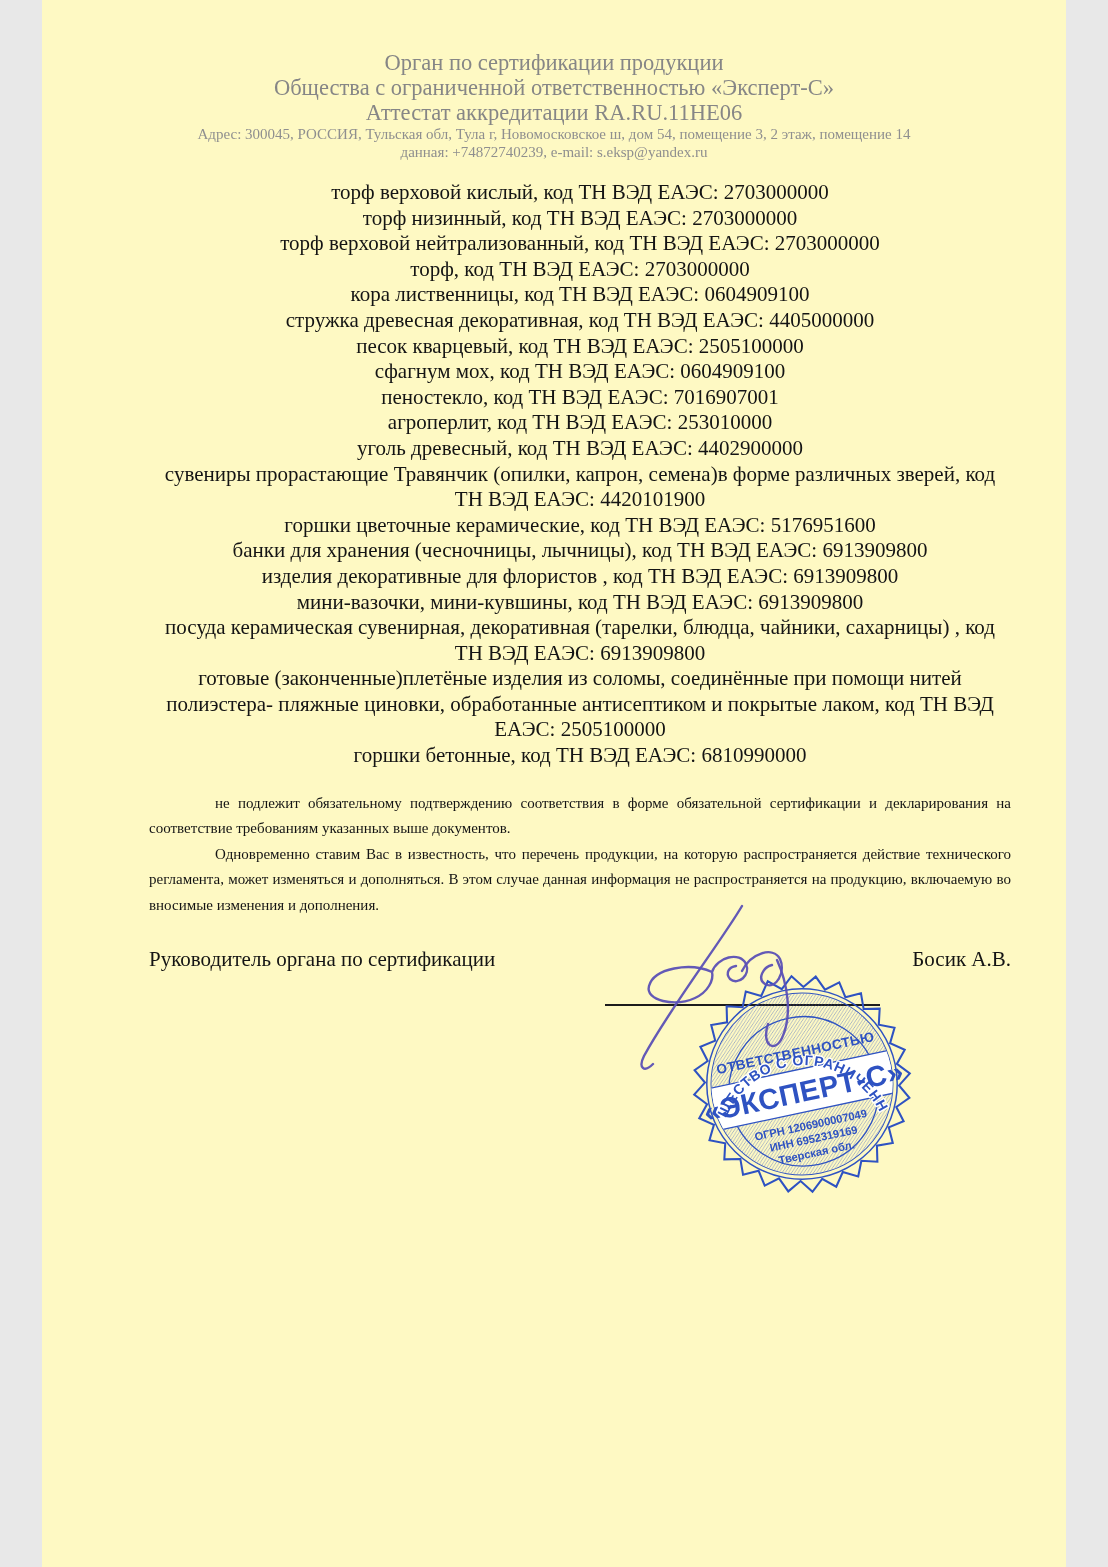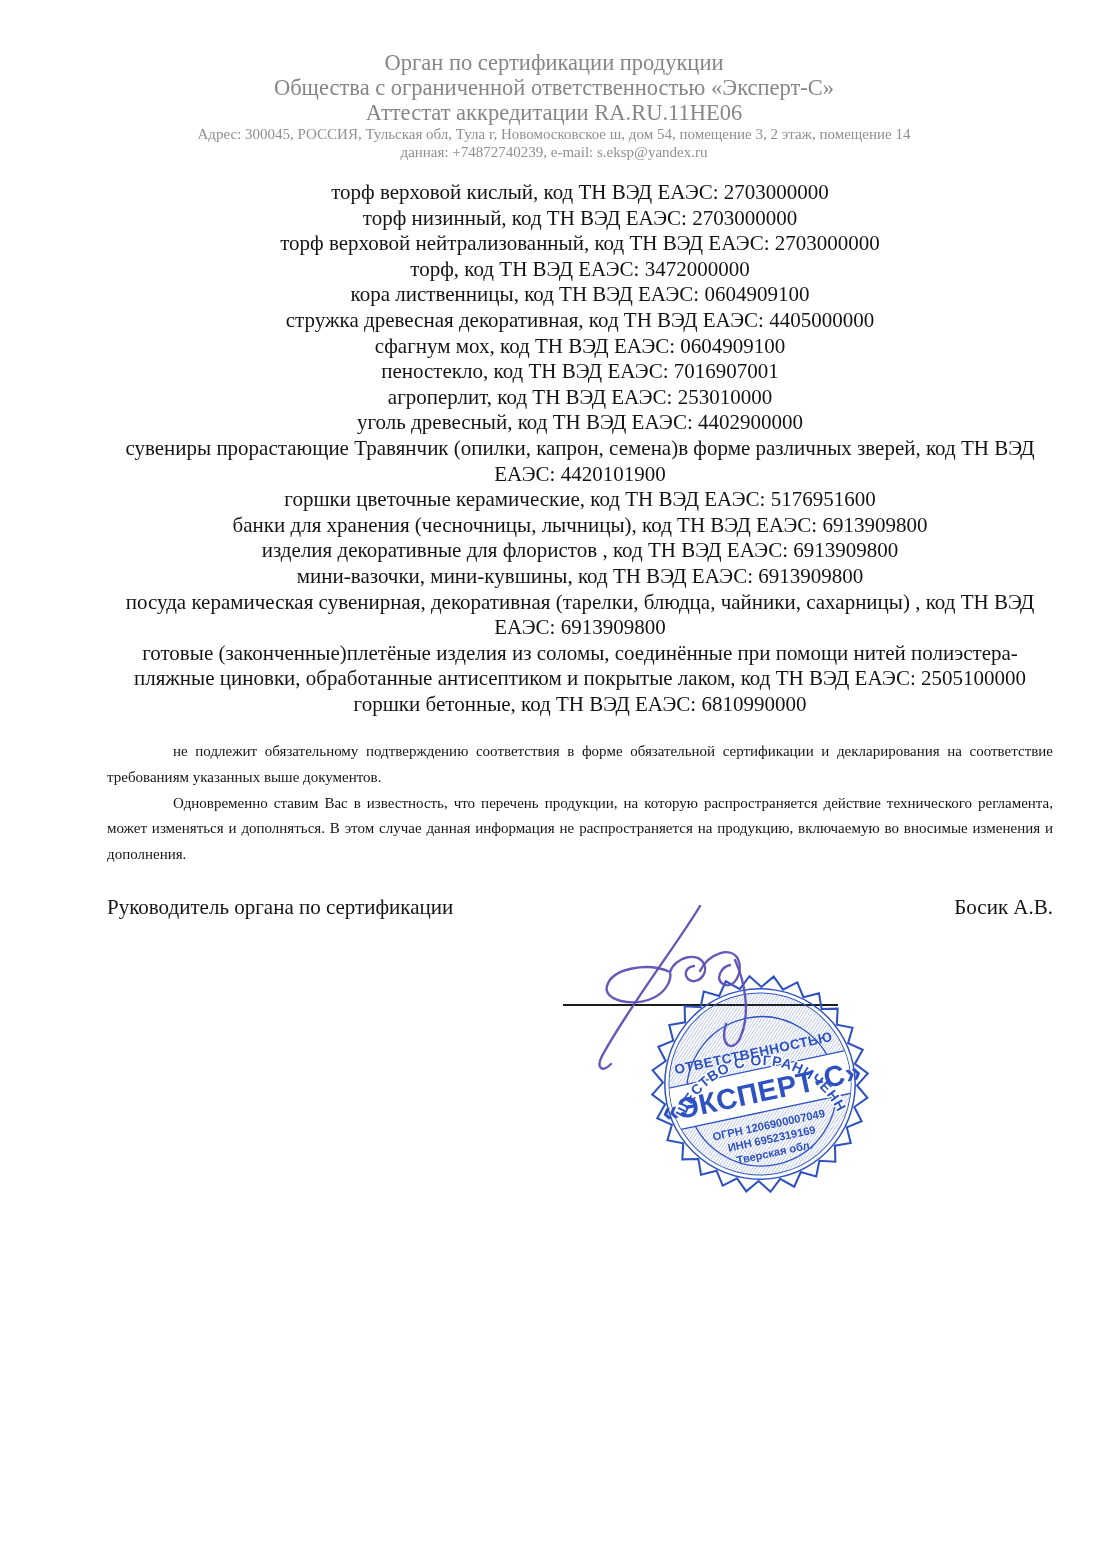--- a/index.html
+++ b/index.html
@@ -1,20 +1,20 @@
 <!DOCTYPE html>
 <html lang="ru" style="--stamp: #2e52c2; --ink: #5b50b5;"><head>
 <meta charset="utf-8">
 <style>
   html,body{margin:0;padding:0;background:#e8e8e8;}
   .page{
     position:relative;
-    width:1108px;height:1567px;
+    width:1024px;height:1567px;
     margin:0 auto;
-    background:#ffffff;
+    background:#fef9c3;
     font-family:"Liberation Serif", serif;
     color:#141414;
     overflow:hidden;
   }
   
   .letterhead{padding-top:50px;text-align:center;}
   .lh-title{font-size:22.5px;line-height:25px;color:#868686;}
   .lh-small{font-size:15px;line-height:18px;color:#8f8f8f;}
   
   .content{margin:0 55px 0 107px;}
@@ -60,23 +60,24 @@
     <div class="lh-title">Аттестат аккредитации RA.RU.11НЕ06</div>
     <div class="lh-small">Адрес: 300045, РОССИЯ, Тульская обл, Тула г, Новомосковское ш, дом 54, помещение 3, 2 этаж, помещение 14</div>
     <div class="lh-small">данная: +74872740239, e-mail: s.eksp@yandex.ru</div>
   </header>
 
   <main class="content">
     <div class="products">
         <div class="product-line">торф верховой кислый, код ТН ВЭД ЕАЭС: 2703000000</div>
         <div class="product-line">торф низинный, код ТН ВЭД ЕАЭС: 2703000000</div>
         <div class="product-line">торф верховой нейтрализованный, код ТН ВЭД ЕАЭС: 2703000000</div>
-        <div class="product-line">торф, код ТН ВЭД ЕАЭС: 3472000000</div>
+        <div class="product-line">торф, код ТН ВЭД ЕАЭС: 2703000000</div>
         <div class="product-line">кора лиственницы, код ТН ВЭД ЕАЭС: 0604909100</div>
         <div class="product-line">стружка древесная декоративная, код ТН ВЭД ЕАЭС: 4405000000</div>
+        <div class="product-line">песок кварцевый, код ТН ВЭД ЕАЭС: 2505100000</div>
         <div class="product-line">сфагнум мох, код ТН ВЭД ЕАЭС: 0604909100</div>
         <div class="product-line">пеностекло, код ТН ВЭД ЕАЭС: 7016907001</div>
         <div class="product-line">агроперлит, код ТН ВЭД ЕАЭС: 253010000</div>
         <div class="product-line">уголь древесный, код ТН ВЭД ЕАЭС: 4402900000</div>
         <div class="product-line">сувениры прорастающие Травянчик (опилки, капрон, семена)в форме различных зверей, код ТН ВЭД ЕАЭС: 4420101900</div>
         <div class="product-line">горшки цветочные керамические, код ТН ВЭД ЕАЭС: 5176951600</div>
         <div class="product-line">банки для хранения (чесночницы, лычницы), код ТН ВЭД ЕАЭС: 6913909800</div>
         <div class="product-line">изделия декоративные для флористов , код ТН ВЭД ЕАЭС: 6913909800</div>
         <div class="product-line">мини-вазочки, мини-кувшины, код ТН ВЭД ЕАЭС: 6913909800</div>
         <div class="product-line">посуда керамическая сувенирная, декоративная (тарелки, блюдца, чайники, сахарницы) , код ТН ВЭД ЕАЭС: 6913909800</div>

